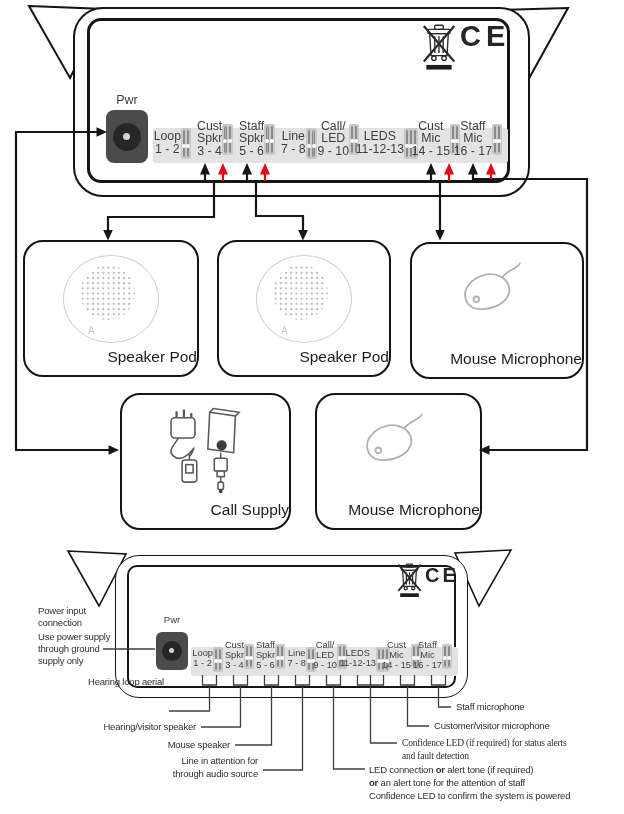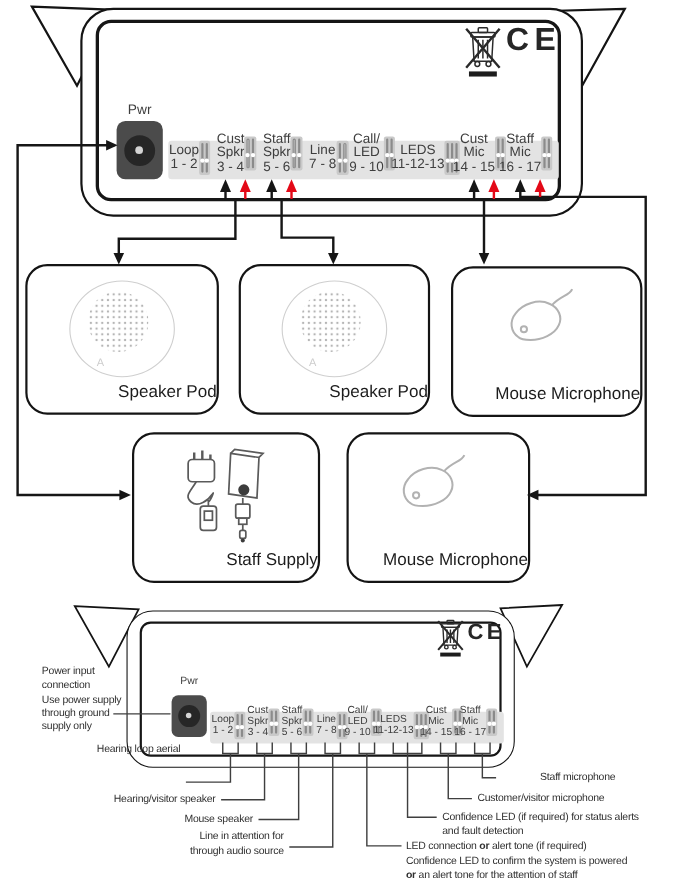--- a/index.html
+++ b/index.html
@@ -240,21 +240,21 @@
         <path d="M 52,10 L 80,14 L 78,54 L 50,50 Z"></path>
         <circle cx="65" cy="46" r="5.5" fill="#3c3c3c" stroke="none"></circle>
         <path d="M 64,54 V 60" fill="none"></path>
         <rect x="57" y="60" width="14" height="14" rx="2"></rect>
         <rect x="60" y="74" width="8" height="6"></rect>
         <path d="M 64,80 V 86" fill="none"></path>
         <rect x="61" y="86" width="6" height="8" rx="2"></rect>
         <circle cx="64" cy="96" r="2" fill="#3c3c3c" stroke="none"></circle>
       </g>
     </svg>
-    <div class="cbox-label">Staff Supply</div>
+    <div class="cbox-label">Call Supply</div>
   </div>
 
   <div class="cbox" style="left:315px; top:393px; width:163px; height:133px;">
     <svg class="gfx" width="78" height="64" viewBox="0 0 64 52">
       <g fill="#fff" stroke="#b2b2b2" stroke-width="1.5">
         <path d="M 11,38 C 5,34 4,26 9,20 C 14,13 26,9 34,13 C 41,16 44,23 41,29 C 38,36 28,40 20,40 C 16,40 13,40 11,38 Z"></path>
         <path d="M 36,14 C 42,7 49,7 51,2" fill="none"></path>
         <circle cx="15" cy="32" r="2.3"></circle>
       </g>
     </svg>
@@ -420,25 +420,25 @@
   </div>
 
   <div class="ann ann-r" style="right:460px; top:676px;">Hearing loop aerial</div>
   <div class="ann ann-r" style="right:428px; top:721px;">Hearing/visitor speaker</div>
   <div class="ann ann-r" style="right:394px; top:739px;">Mouse speaker</div>
   <div class="ann ann-r" style="right:366px; top:755px;">
     <div>Line in attention for</div>
     <div>through audio source</div>
   </div>
 
-  <div class="ann" style="left:456px; top:701px;margin-left:35px;">Staff microphone</div>
+  <div class="ann" style="left:456px; top:701px;">Staff microphone</div>
   <div class="ann" style="left:434px; top:720px;">Customer/visitor microphone</div>
-  <div class="ann" style="left:402px; top:737px;">
+  <div class="ann" style="left:402px; top:737px;font-family:Liberation Serif, serif;">
     <div>Confidence LED (if required) for status alerts</div>
     <div>and fault detection</div>
   </div>
   <div class="ann" style="left:369px; top:763px; line-height:13px;">
     <div><span>LED connection </span><b>or</b><span> alert tone (if required)</span></div>
+    <div><b>or</b><span> an alert tone for the attention of staff</span></div>
     <div>Confidence LED to confirm the system is powered</div>
-    <div><b>or</b><span> an alert tone for the attention of staff</span></div>
   </div>
 
 </div>
 
 </body></html>

